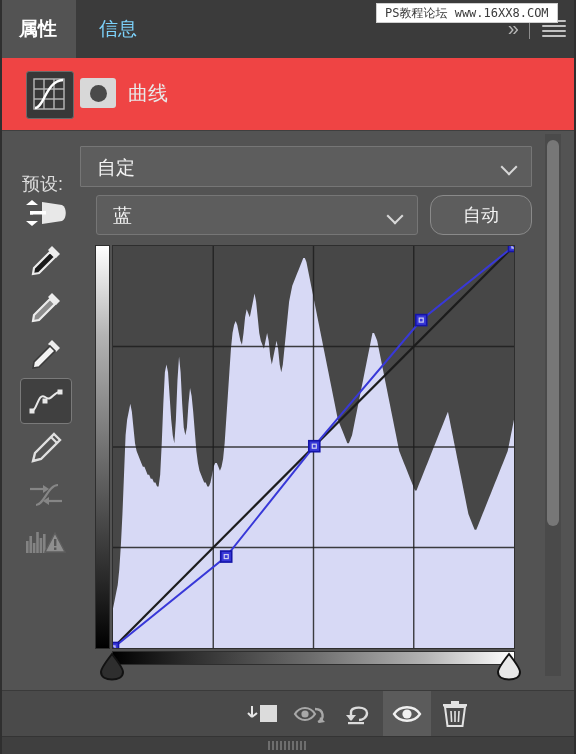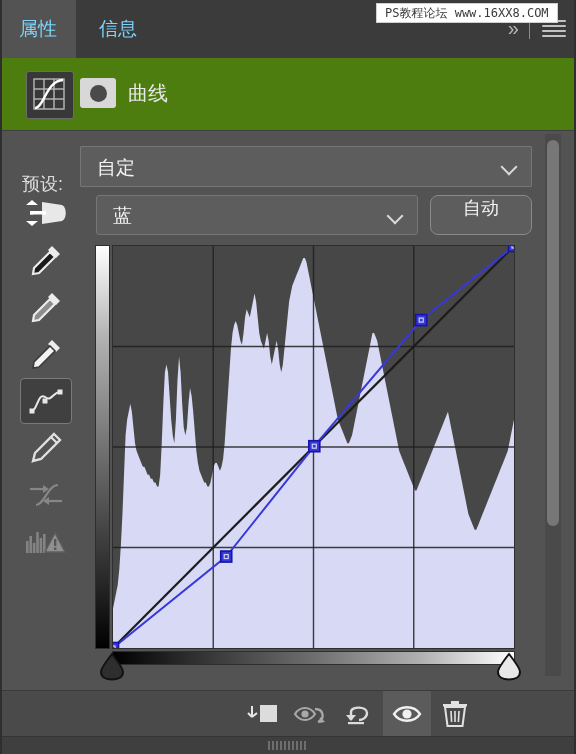--- a/index.html
+++ b/index.html
@@ -20,33 +20,33 @@
     border:1px solid #cfcfcf;
   }
 
   
   .tabbar{position:absolute;left:0;top:0;width:576px;height:58px;background:#3b3b3b;}
   .tab{
     position:absolute;top:0;height:58px;
     display:flex;align-items:center;justify-content:center;
     font-size:19px;color:#7dd3fc;box-sizing:border-box;
   }
-  .tab.active{background:#535353;color:#7dd3fc;}
+  .tab.active{background:#535353;color:#ffffff;font-weight:bold;}
   .tab0{left:0;width:76px;}
   .tab1{left:76px;width:84px;}
   .tabfill{position:absolute;left:160px;top:0;width:416px;height:58px;background:#3b3b3b;
            border-bottom:1px solid #2f2f2f;}
   .tabtools{position:absolute;right:10px;top:14px;display:flex;align-items:center;gap:12px;z-index:30;}
   .chev{font-size:20px;color:#b6b6b6;line-height:28px;letter-spacing:-2px;}
   .vsep{width:1px;height:22px;background:#8d8d8d;}
   .burger{width:24px;height:17px;display:flex;flex-direction:column;justify-content:space-between;}
   .burger i{display:block;height:2px;background:#c2c2c2;border-radius:1px;}
 
   
-  .titlerow{position:absolute;left:0;top:58px;width:576px;height:72px;background:#4d7c0f;}
+  .titlerow{position:absolute;left:0;top:58px;width:576px;height:72px;background:#ef4444;}
   .curveicon{
     position:absolute;left:26px;top:13px;width:46px;height:46px;
     background:#383838;border:1px solid #6b6b6b;border-radius:3px;
   }
   .maskthumb{
     position:absolute;left:80px;top:20px;width:36px;height:30px;
     background:#d8d8d8;border-radius:3px;
     display:flex;align-items:center;justify-content:center;
   }
   .maskthumb b{display:block;width:17px;height:17px;border-radius:50%;background:#4a4a4a;}
@@ -68,22 +68,22 @@
   }
 
   
   .chanbox{
     position:absolute;left:96px;top:195px;width:320px;height:38px;
     background:#5d5d5d;border:1px solid #767676;border-radius:3px;
   }
   .chanbox .val{position:absolute;left:16px;top:7px;font-size:19px;color:#f2f2f2;}
   .autobtn{
     position:absolute;left:430px;top:195px;width:100px;height:38px;
-    background:#5d5d5d;border:1px solid #8a8a8a;border-radius:8px;
-    display:flex;align-items:flex-start;justify-content:center;font-size:18px;color:#f2f2f2;
+    background:#5d5d5d;border:1px solid #8a8a8a;border-radius:13px;
+    display:flex;align-items:center;justify-content:center;font-size:18px;color:#f2f2f2;
   }
 
   
   .tools{position:absolute;left:20px;top:190px;width:54px;}
   .tool{width:52px;height:46px;display:flex;align-items:center;justify-content:center;
         margin-bottom:1px;border-radius:4px;box-sizing:border-box;}
   .tool.sel{background:#404040;border:1px solid #7a7a7a;}
   .tool.dim{opacity:.45;}
 
   

